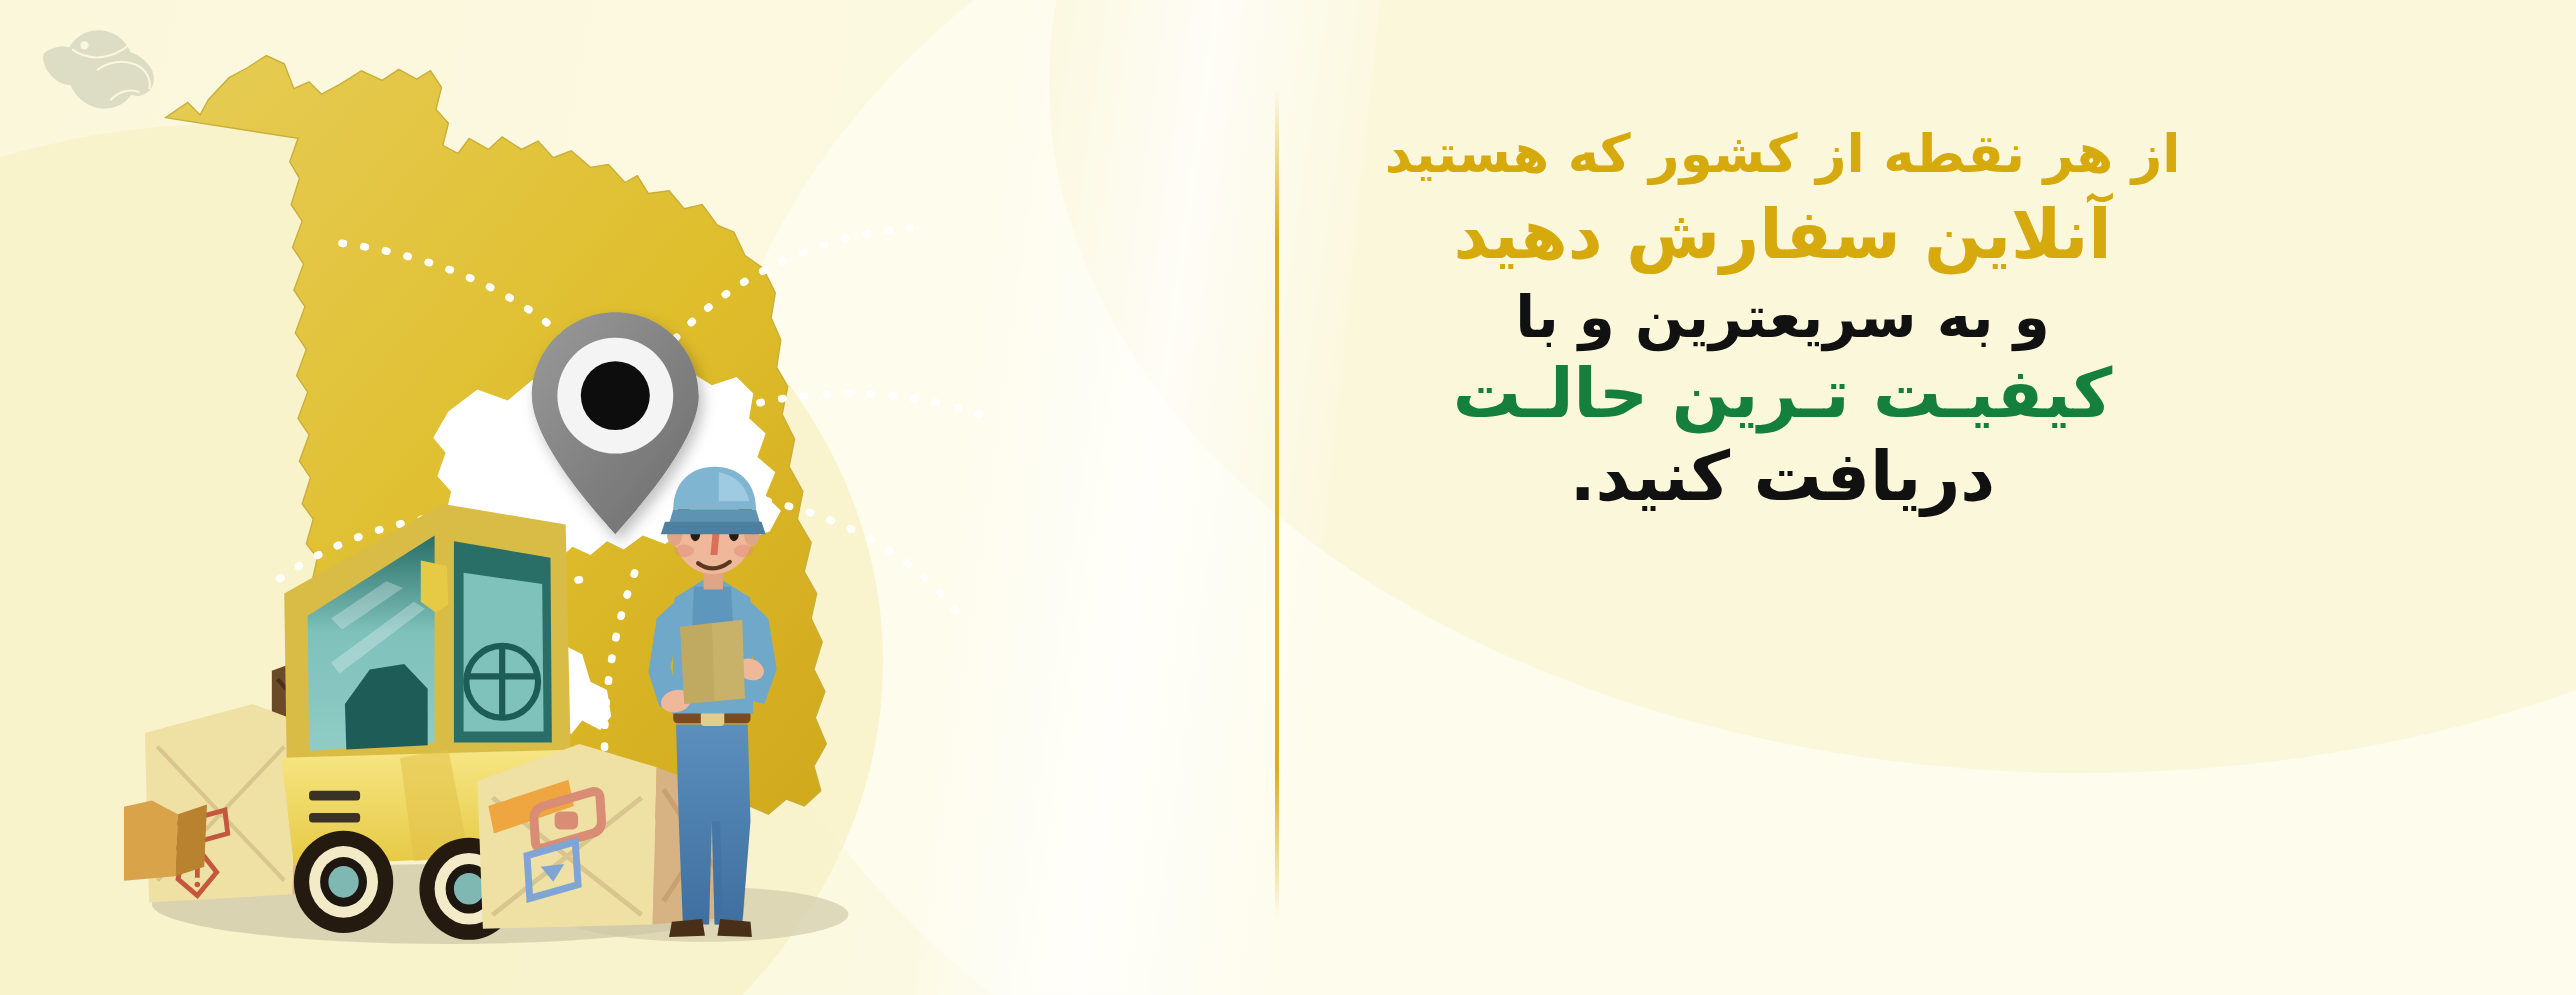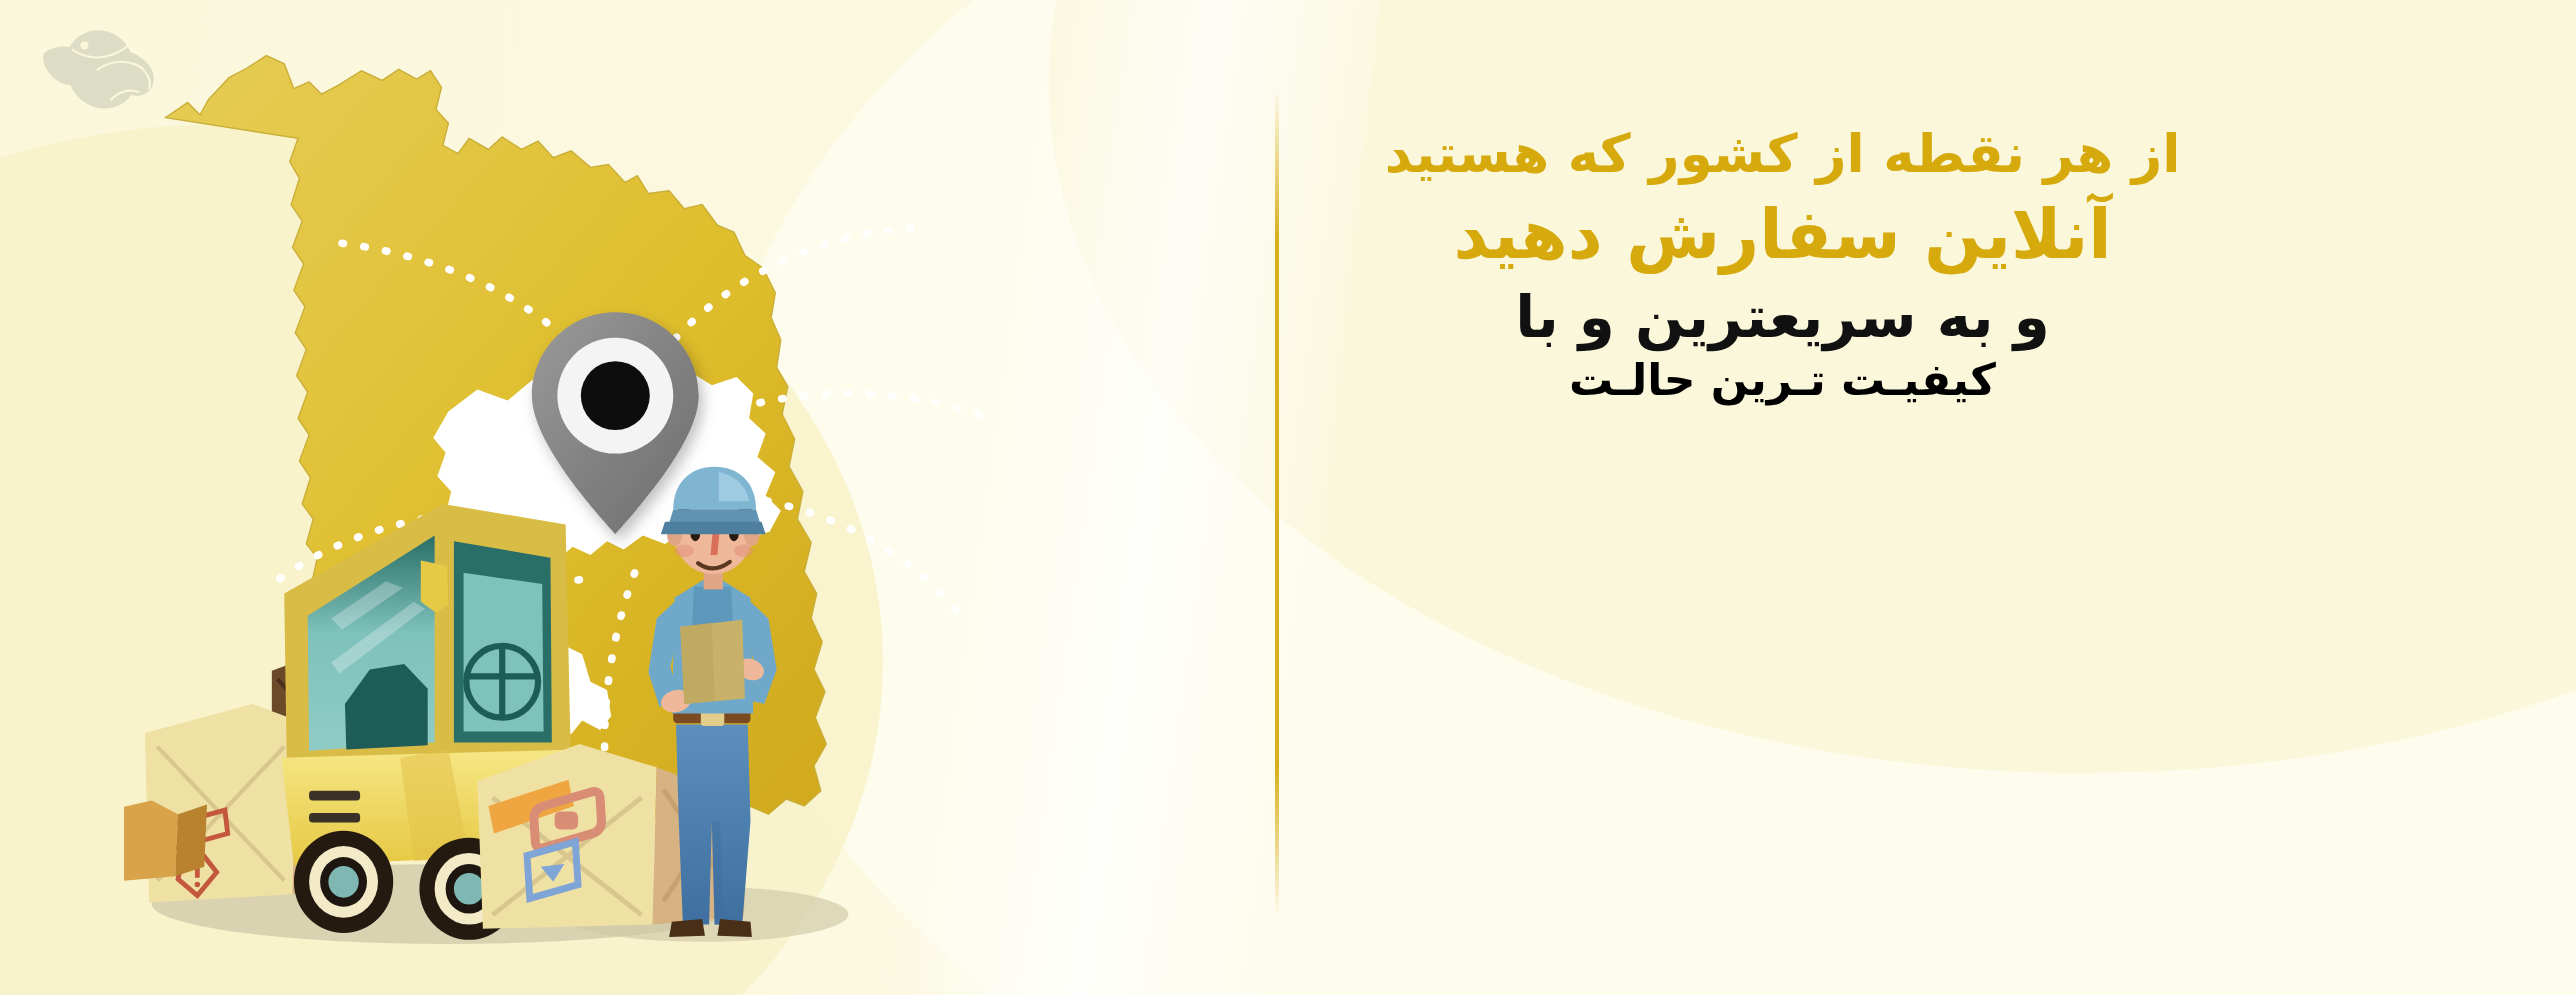--- a/index.html
+++ b/index.html
@@ -87,21 +87,21 @@
   }
   .copy .line{
     font-weight:700;
     line-height:1.22;
     white-space:nowrap;
     letter-spacing:-0.3px;
   }
   .line-1{ font-size:53px; color:#D6A90C; margin-bottom:7px; }
   .line-2{ font-size:68px; color:#D6A90C; margin-bottom:5.5px; }
   .line-3{ font-size:58px; color:#111111; }
-  .line-4{ font-size:44px; color:#000000; }
+  .line-4{ font-size:68px; color:#15803d; }
   .line-5{ font-size:68px; color:#111111; }
 </style>
 </head>
 <body>
 
 <div id="banner">
 
   <div class="bg-base"></div>
   <div class="bg-ellipse-right"></div>
   <div class="bg-ellipse-right2"></div>
@@ -364,16 +364,17 @@
     </g>
   </svg>
 
   <div class="divider"></div>
 
   <div class="copy">
     <div class="line line-1">از هر نقطه از کشور که هستید</div>
     <div class="line line-2">آنلاین سفارش دهید</div>
     <div class="line line-3">و به سریعترین و با</div>
     <div class="line line-4">کیفیـت تـرین حالـت</div>
+    <div class="line line-5">دریافت کنید.</div>
   </div>
 
 </div>
 
 
 </body></html>

